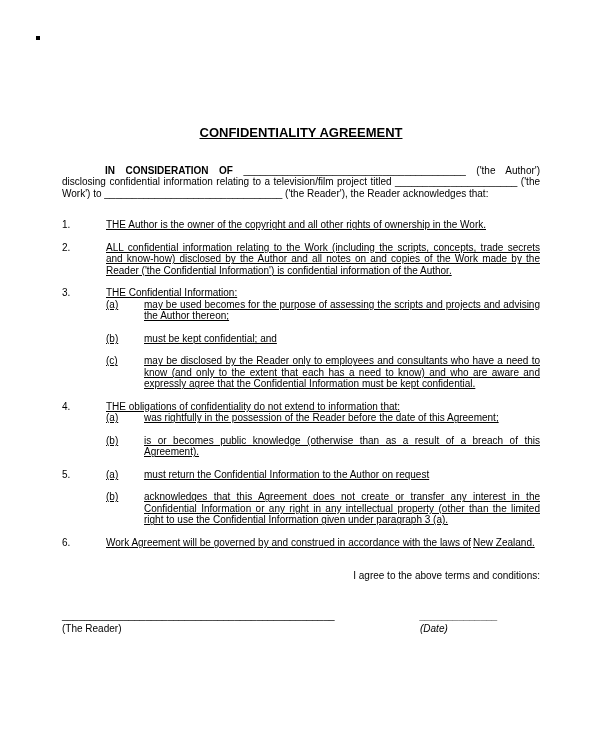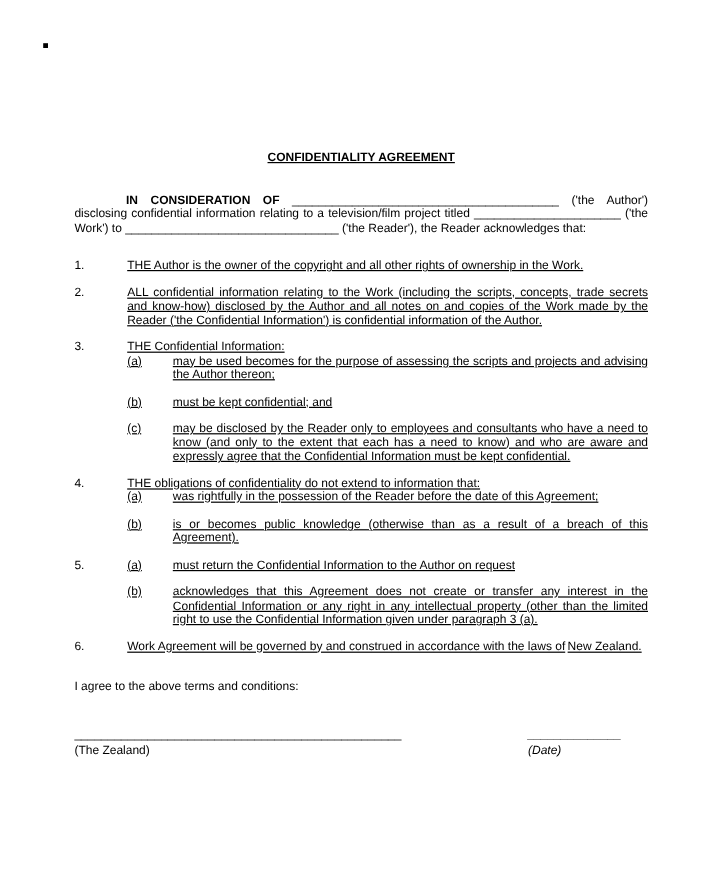--- a/index.html
+++ b/index.html
@@ -23,21 +23,21 @@
     height: 4px;
     background: #000;
   }
   .page {
     padding: 126px 60px 0 62px;
     width: 600px;
     height: 730px;
   }
   .doc-title {
     margin: 0 0 24px 0;
-    font-size: 10px;
+    font-size: 13px;
     font-weight: bold;
     text-decoration: underline;
     text-align: center;
   }
   .intro {
     margin: 0 0 20px 0;
     text-align: justify;
   }
   .intro .lead { font-weight: bold; padding-left: 43px; }
   .clause {
@@ -59,25 +59,24 @@
   }
   .subs .sub {
     display: flex;
     margin-top: 0;
   }
   .subs .sub + .sub { margin-top: 11px; }
   .sub-label { width: 38px; flex: none; }
   .sub-text  { flex: 1; margin: 0; text-align: justify; min-width: 0; }
   .clause-6-line { margin: 0; white-space: nowrap; }
   .law-value { margin-left: 2px; }
-  .agree { margin: 22px 0 0 0; }
+  .agree { margin: 22px 0 0 0; text-align: right; }
   .sig-row {
     display: flex;
     margin-top: 28px;
-    gap: 20px;
   }
   .sig-col-reader { width: 330px; flex: none; }
   .sig-col-date { width: 150px; flex: none; margin-left: 28px; font-style: italic; }
   .sig-line { margin: 0; letter-spacing: 0; }
   .sig-label { margin: 2px 0 0 0; }
 </style>
 </head>
 <body>
 
 <div class="stray-mark"></div>
@@ -161,21 +160,21 @@
     <div class="clause-body">
       <p class="clause-6-line"><span>Work Agreement will be governed by and construed in accordance with the laws of</span><span class="law-value">New Zealand.</span></p>
     </div>
   </div>
 
   <p class="agree">I agree to the above terms and conditions:</p>
 
   <div class="sig-row">
     <div class="sig-col-reader">
       <p class="sig-line">_________________________________________________</p>
-      <p class="sig-label">(The Zealand)</p>
+      <p class="sig-label">(The Reader)</p>
     </div>
     <div class="sig-col-date">
       <p class="sig-line">______________</p>
       <p class="sig-label">(Date)</p>
     </div>
   </div>
 
 </div>
 
 </body></html>

